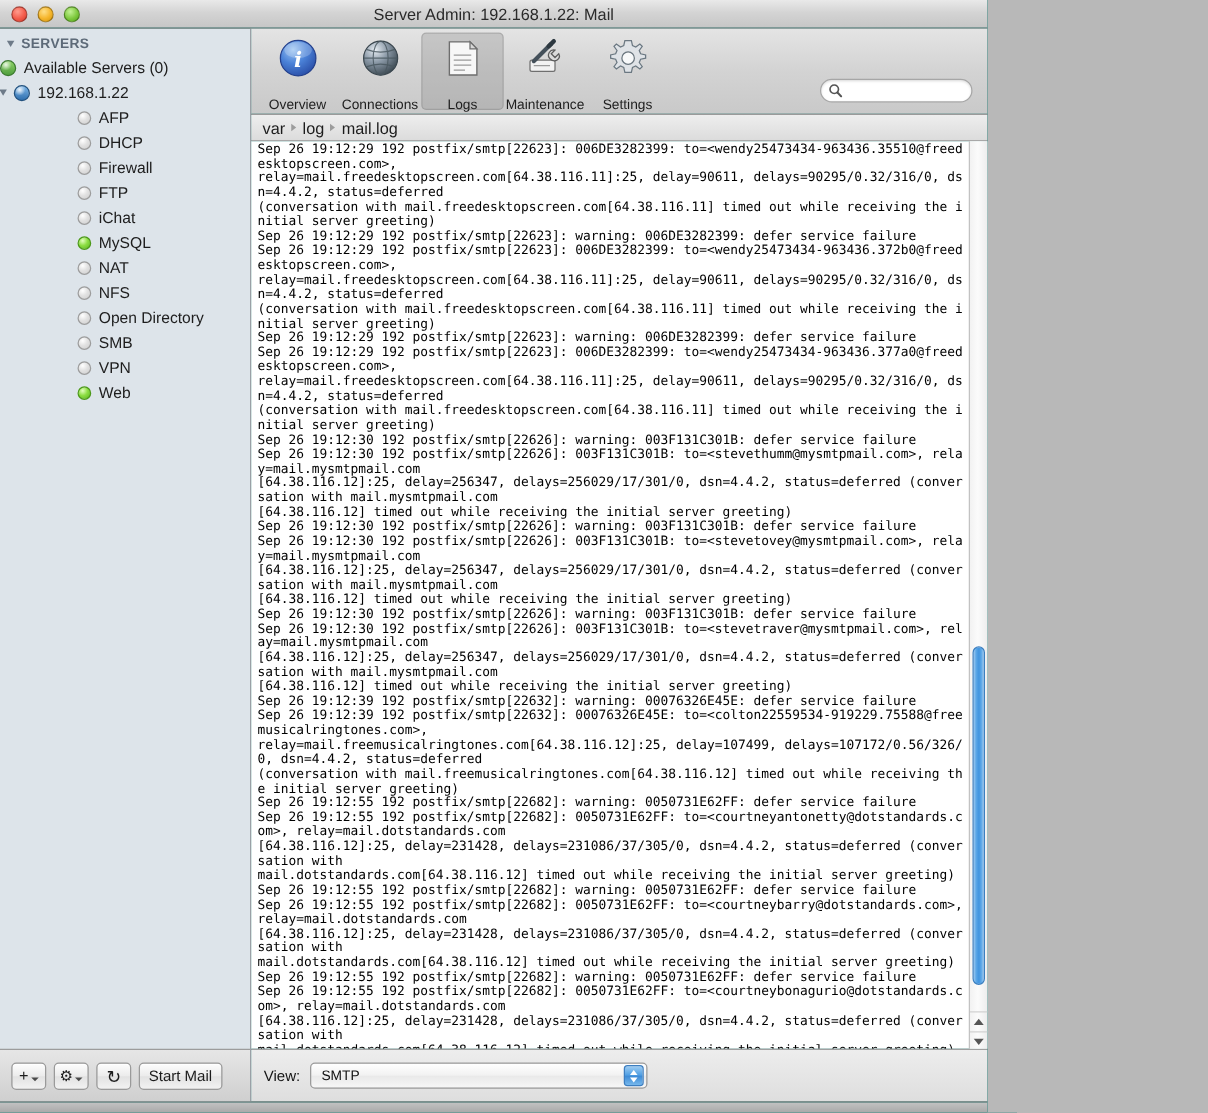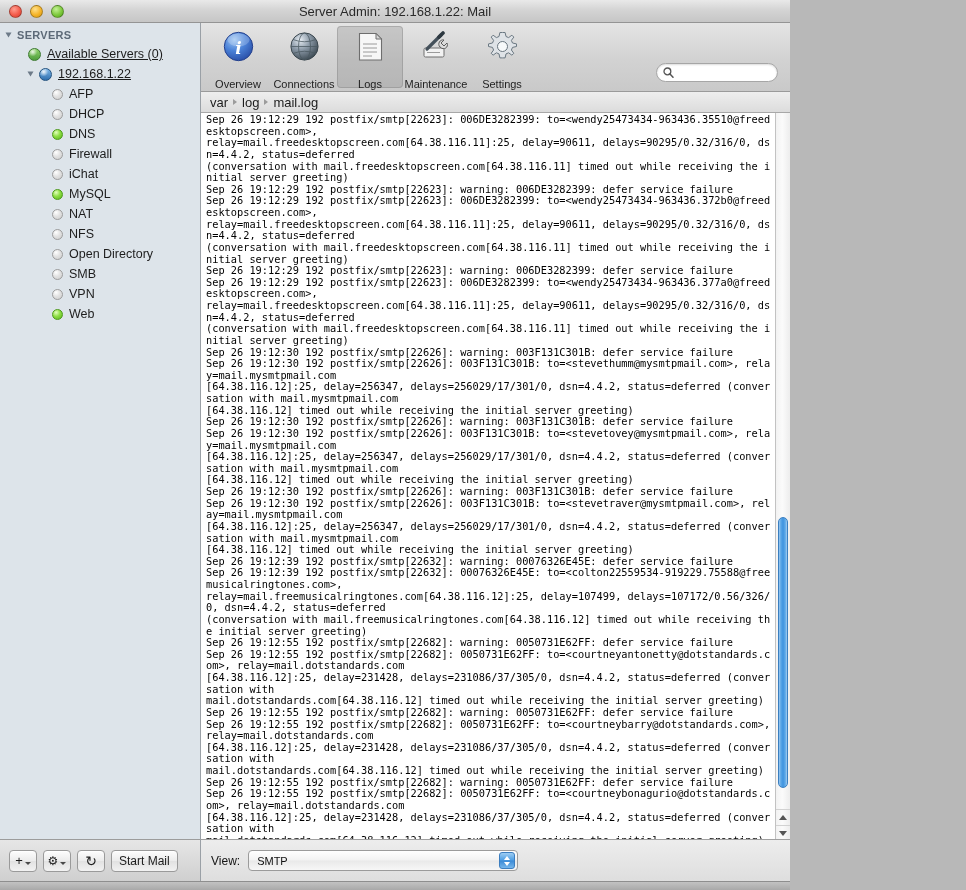--- a/index.html
+++ b/index.html
@@ -111,22 +111,22 @@
     width: 11px; height: 11px; border-radius: 50%;
     margin-right: 6px; flex: 0 0 auto;
     box-sizing: border-box;
     background: radial-gradient(circle at 35% 28%, #ffffff 0%, #e2e2e2 45%, #cdcdcd 100%);
     border: 1px solid #9d9d9d;
   }
   .dot.on {
     background: radial-gradient(circle at 35% 28%, #e3ffbd 0%, #8ede44 45%, #59b51c 100%);
     border: 1px solid #4d9a1a;
   }
-  .indent1 { padding-left: 28px; text-decoration: underline; }
-  .indent2 { padding-left: 52px; }
+  .indent1 { padding-left: 0; }
+  .indent2 { padding-left: 14px; margin-left: 48px; }
   .sidebar-bottom {
     height: 42px; flex: 0 0 42px;
     background: linear-gradient(to bottom, #e6e6e6 0%, #cfcfcf 100%);
     border-top: 1px solid #9c9c9c;
     display: flex; align-items: center;
     padding-left: 9px; gap: 6px;
     box-sizing: border-box;
   }
   .gbtn {
     height: 22px;
@@ -330,26 +330,26 @@
         <div id="service-rows">
             <div class="srow indent2">
               <span class="dot"></span>
               <span>AFP</span>
             </div>
             <div class="srow indent2">
               <span class="dot"></span>
               <span>DHCP</span>
             </div>
             <div class="srow indent2">
-              <span class="dot on"></span>
-              <span>DNS</span>
-            </div>
-            <div class="srow indent2">
               <span class="dot"></span>
               <span>Firewall</span>
+            </div>
+            <div class="srow indent2">
+              <span class="dot"></span>
+              <span>FTP</span>
             </div>
             <div class="srow indent2">
               <span class="dot"></span>
               <span>iChat</span>
             </div>
             <div class="srow indent2">
               <span class="dot on"></span>
               <span>MySQL</span>
             </div>
             <div class="srow indent2">

